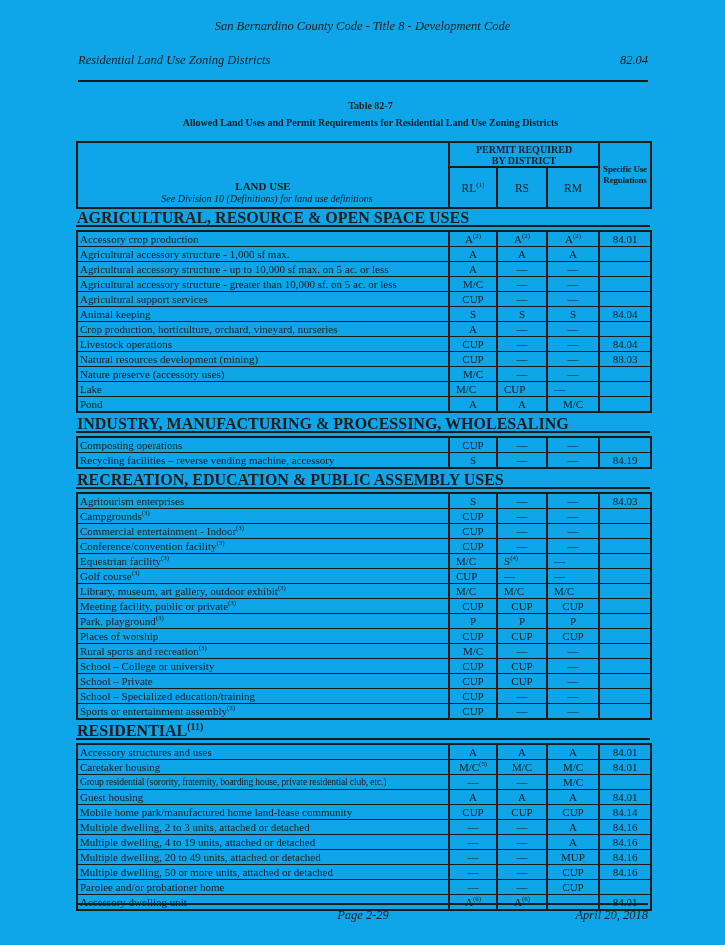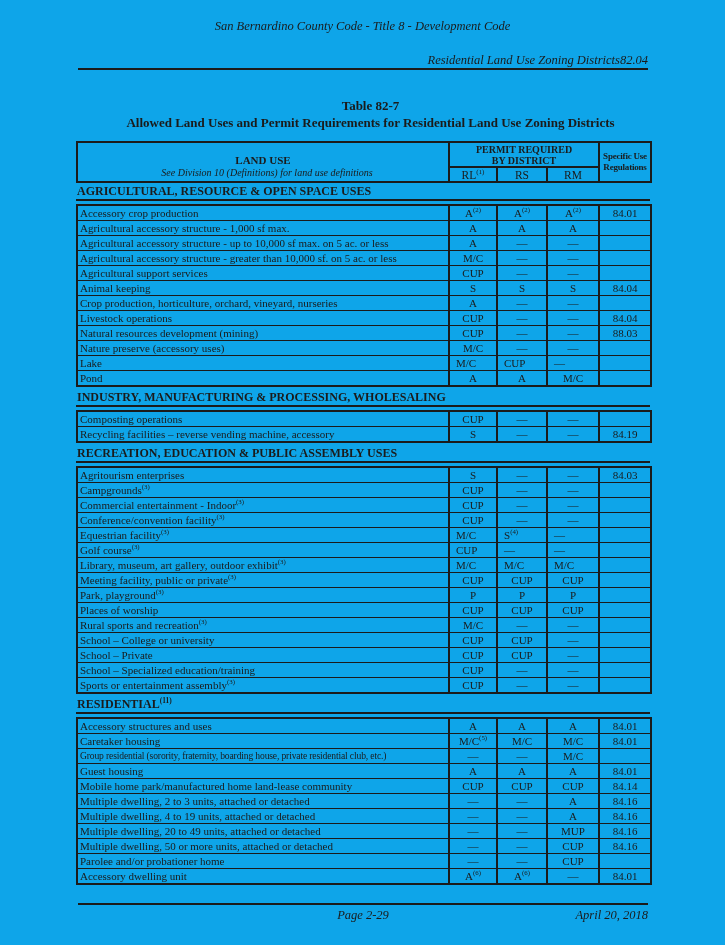--- a/index.html
+++ b/index.html
@@ -11,29 +11,29 @@
   }
   sup { font-size:0.62em; vertical-align:super; line-height:0; }
 
   
   .doc-title {
     position:absolute; top:19px; left:0; right:0;
     text-align:center; font-style:italic; font-size:12.5px;
   }
   .running-head {
     position:absolute; top:53px; left:78px; width:570px;
-    display:flex; justify-content:flex-end;
+    display:flex; justify-content:space-between;
     font-style:italic; font-size:12.5px;
-    border-bottom:2.5px solid #1b1b1b; padding-bottom:0;
+    border-bottom:2.5px solid #1b1b1b; padding-bottom:12px;
   }
 
   
   .table-title {
     position:absolute; top:97px; left:16px; right:0;
-    text-align:center; font-weight:bold; font-size:13px; line-height:17px;
+    text-align:center; font-weight:bold; font-size:10px; line-height:17px;
   }
 
   
   .zoning-table { position:absolute; top:141px; left:76px; width:574px; }
   table { border-collapse:collapse; table-layout:fixed; width:574px; }
   table.block { border:2px solid #1b1b1b; }
   td { border:2px solid #1b1b1b; overflow:hidden; }
 
   
   .landuse-head { text-align:center; vertical-align:bottom; padding-bottom:2px; }
@@ -43,25 +43,25 @@
     text-align:center; font-weight:bold; font-size:10px; line-height:11px;
     height:25px; vertical-align:middle;
     border-bottom:1px solid #1b1b1b;
     margin-left:48px;
   }
   .permit-head > div { max-width:112px; margin:0 auto; }
   .spec-head {
     text-align:center; font-weight:bold; font-size:9px; line-height:11px;
     vertical-align:middle; letter-spacing:-0.2px; padding:0 1px;
   }
-  .district-cell { text-align:center; font-size:11.5px; height:15px; vertical-align:middle; }
+  .district-cell { text-align:center; font-size:11.5px; height:41px; vertical-align:middle; }
 
   
   .sec-title {
-    font-weight:bold; font-size:12px; line-height:13px;
+    font-weight:bold; font-size:16px; line-height:13px;
     padding:2px 0 1px 1px; border-bottom:2px solid #1b1b1b; margin-bottom:3px;
   }
 
   
   .rows-block { margin-bottom:2px; }
   .rows-block td {
     border-top:1px solid #1b1b1b; border-bottom:1px solid #1b1b1b;
     font-size:11px; line-height:12px; padding:1px 2px; height:15px;
     white-space:nowrap;
   }

